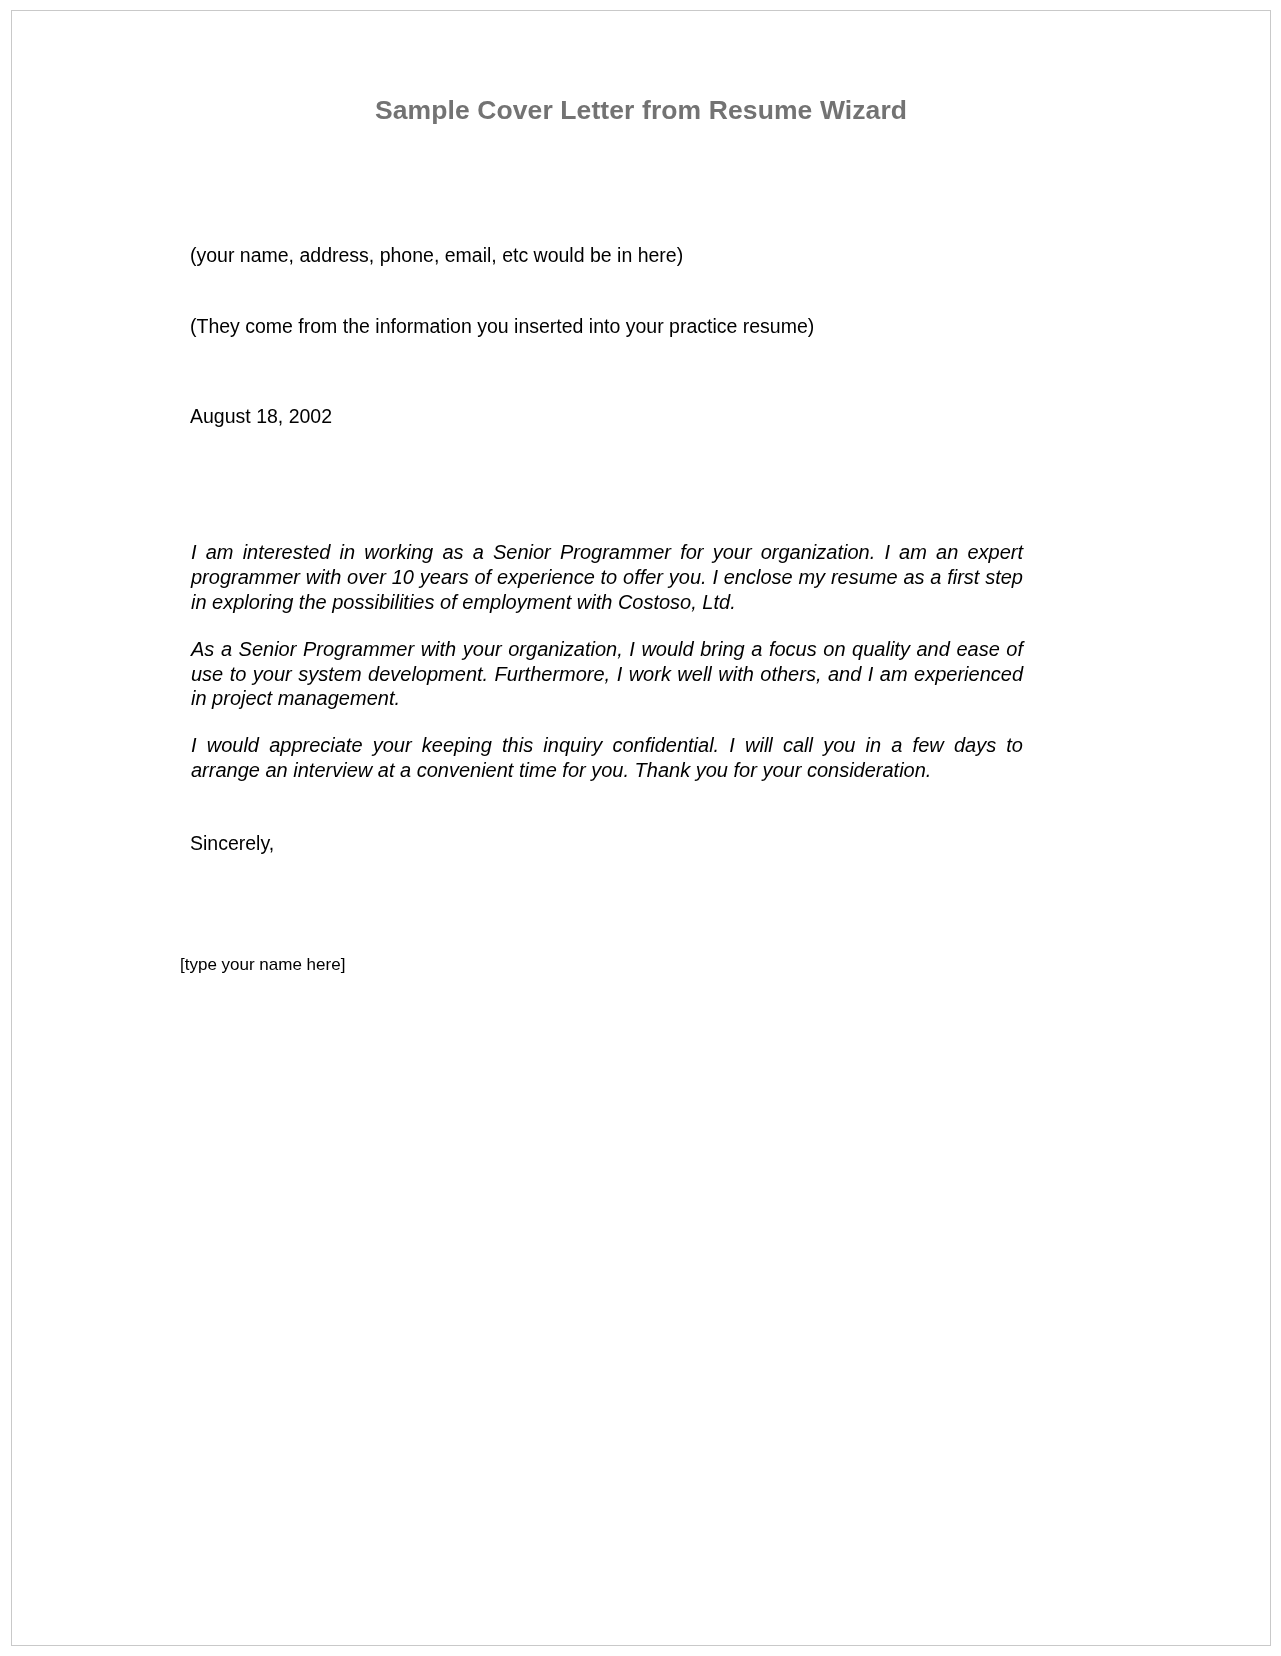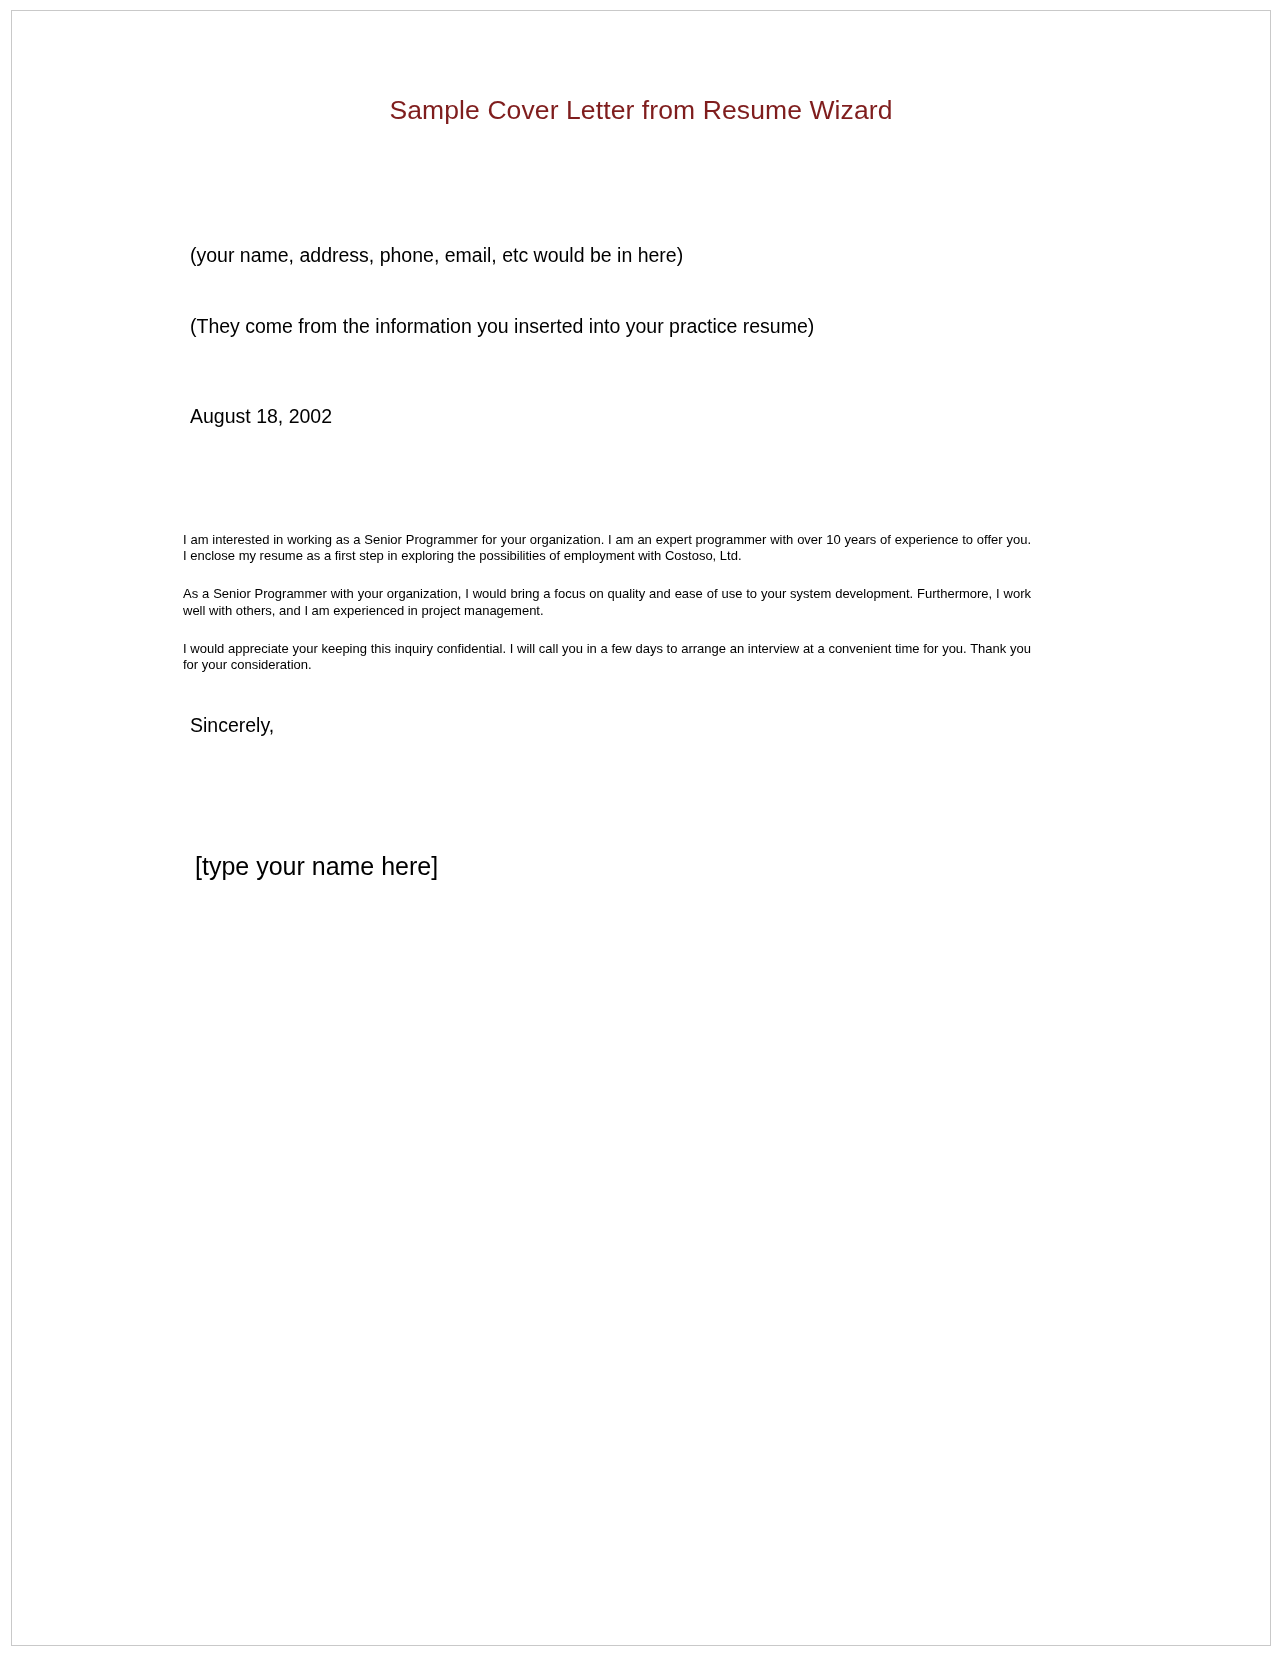--- a/index.html
+++ b/index.html
@@ -27,58 +27,59 @@
     border: 1px solid #c9c9c9;
     box-sizing: border-box;
     overflow: hidden;
   }
   .doc-title {
     position: absolute;
     left: 0;
     right: 0;
     top: 66px;
     text-align: center;
-    color: #7f1d1d;
+    color: #737373;
     font-size: 26.5px;
-    font-weight: normal;
+    font-weight: bold;
     letter-spacing: 0.1px;
     line-height: 1.2;
   }
   .letter-body {
     position: absolute;
     left: 167px;
     top: 222px;
     width: 856px;
   }
   .letter-line {
     font-size: 19.5px;
     color: #000000;
     line-height: 1.18;
     margin: 11px;
   }
   .gap-sm { height: 26px; }
   .gap-md { height: 45px; }
   .gap-lg { height: 63px; }
   .gap-xl { height: 88px; }
   .para {
-    font-size: 13px;
+    font-size: 20px;
     color: #000000;
     line-height: 1.245;
-    margin: 4px;
+    margin: 12px;
     text-align: justify;
     text-justify: inter-word;
+    font-style: italic;
   }
   .para + .para {
     margin-top: 22px;
   }
   .sig-name {
-    font-size: 25px;
+    font-size: 17px;
     color: #000000;
     line-height: 1.18;
-    margin: 16px;
+    margin: 1px;
   }
 </style>
 </head>
 <body>
 
 <div class="page">
   <div class="sheet">
 
     <h1 class="doc-title">Sample Cover Letter from Resume Wizard</h1>
 

